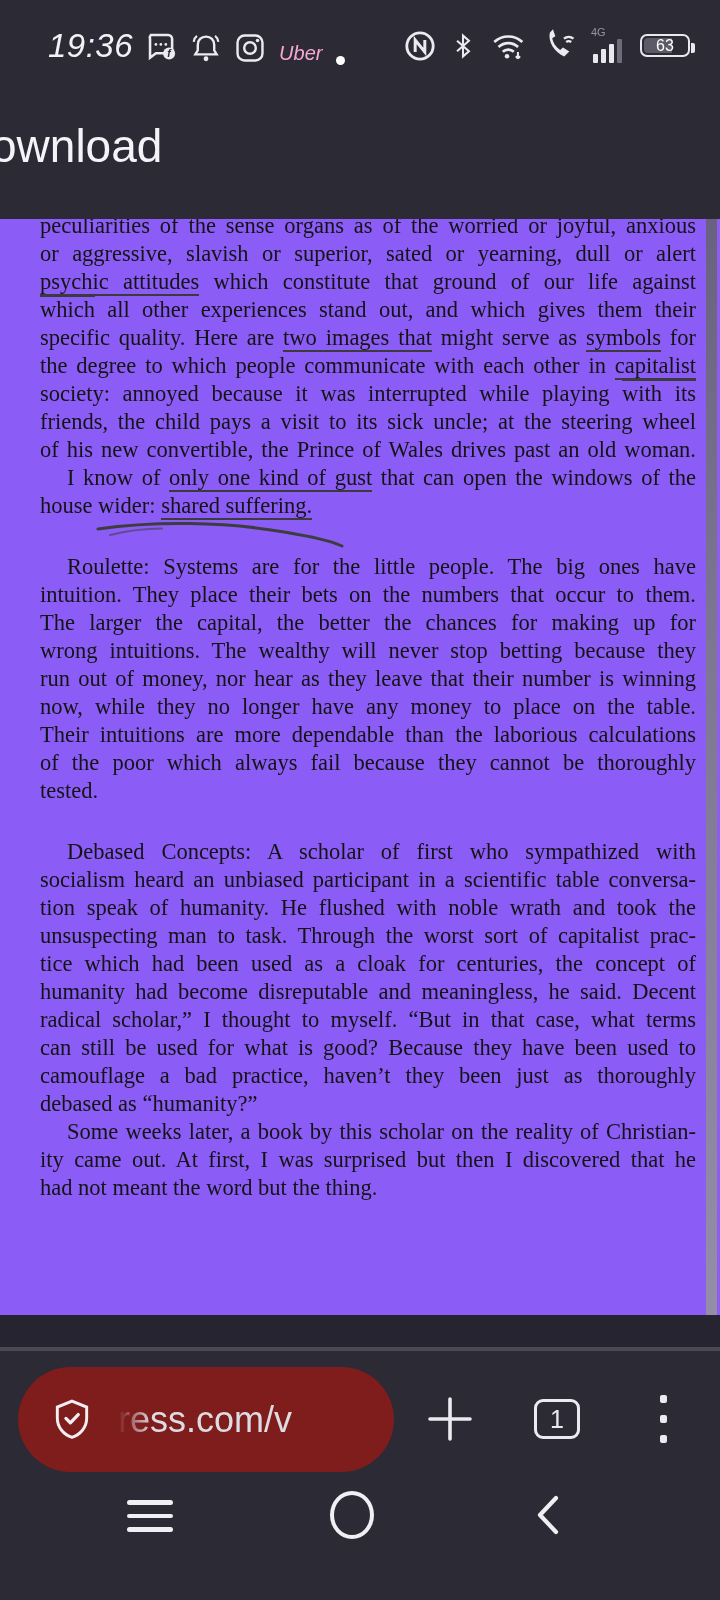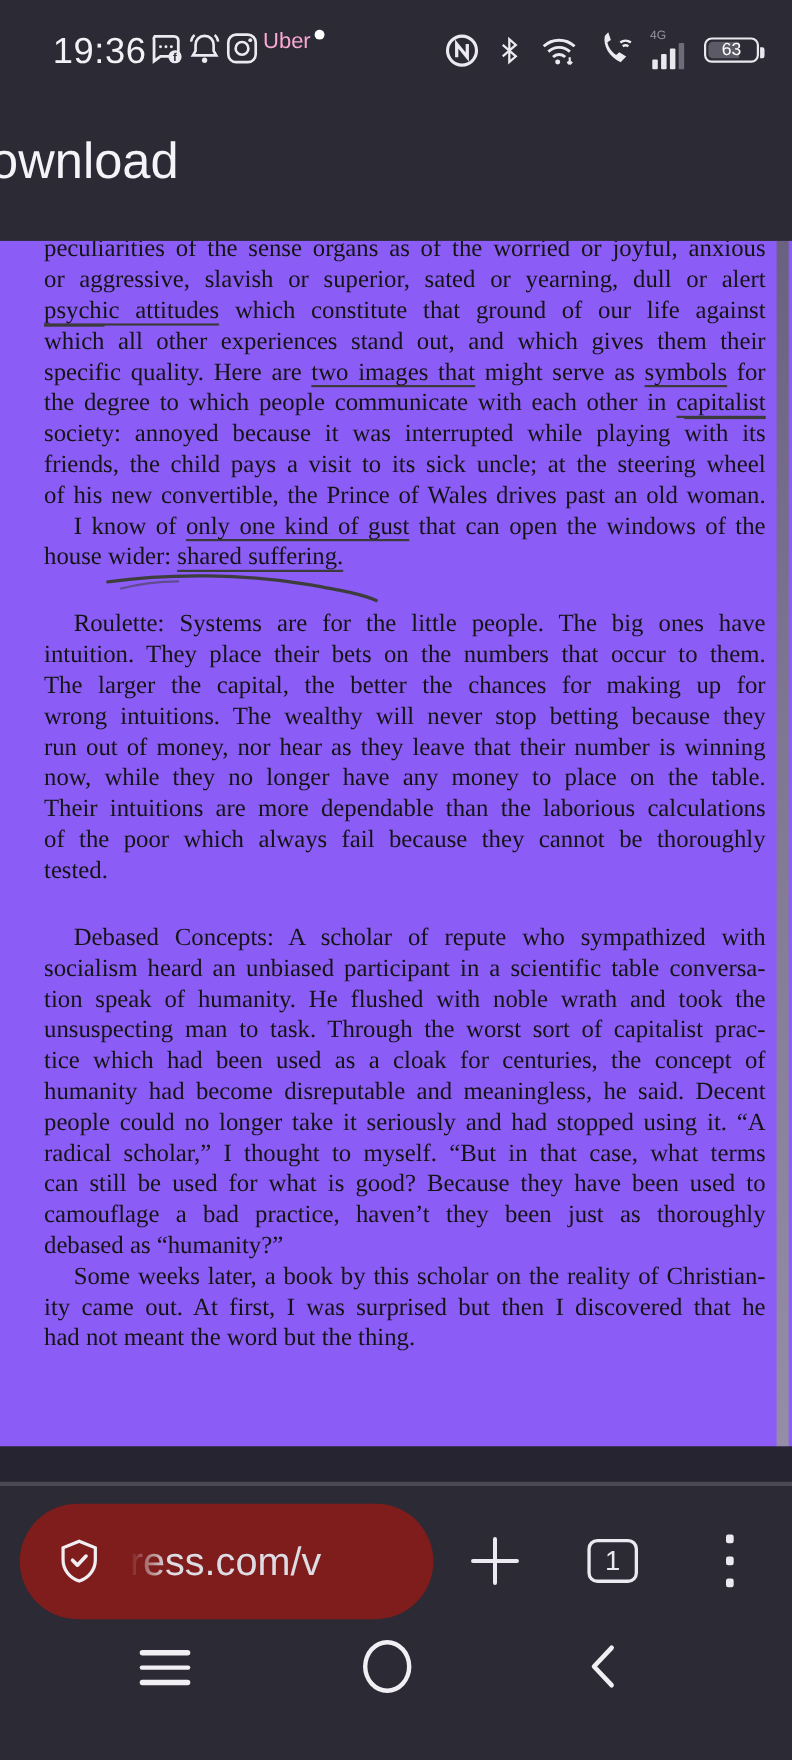--- a/index.html
+++ b/index.html
@@ -3,21 +3,21 @@
 <meta charset="utf-8">
 <style>
   * { margin:0; padding:0; box-sizing:border-box; }
   html,body { width:720px; height:1600px; overflow:hidden; background:#2c2a34;
               font-family:"Liberation Sans", sans-serif; }
 
   
   .status-bar { position:absolute; left:0; top:0; width:720px; height:85px;
     background:#2c2a34; display:flex; align-items:center; padding:6px 30px 0 48px;
     color:#f2f1f5; }
-  .sb-left { display:flex; align-items:flex-start; gap:0; }
+  .sb-left { display:flex; align-items:flex-end; gap:10px;font-style:italic; }
   .sb-time { font-size:33px; letter-spacing:0.5px; }
   .sb-right { margin-left:auto; display:flex; align-items:center; gap:13px; }
   .sb-ic { display:block; }
   .carrier { font-size:20px; color:#f9a8d4; margin-left:2px; }
   .carrier-dot { width:9px; height:9px; border-radius:50%; background:#fff; margin-left:4px; }
   .sig-wrap { position:relative; width:36px; height:40px; }
   .sig-4g { position:absolute; left:0; top:0; font-size:11px; color:#97959f; }
   .sig-bars { position:absolute; left:2px; bottom:3px; display:flex; align-items:flex-end; gap:3px; }
   .sig-bars i { display:block; width:5px; background:#e9e8ee; border-radius:1px; }
   .sig-bars i.dim { background:#6e6c78; }
@@ -177,27 +177,26 @@
         <div class="line"><span>intuition. They place their bets on the numbers that occur to them.</span></div>
         <div class="line"><span>The larger the capital, the better the chances for making up for</span></div>
         <div class="line"><span>wrong intuitions. The wealthy will never stop betting because they</span></div>
         <div class="line"><span>run out of money, nor hear as they leave that their number is winning</span></div>
         <div class="line"><span>now, while they no longer have any money to place on the table.</span></div>
         <div class="line"><span>Their intuitions are more dependable than the laborious calculations</span></div>
         <div class="line"><span>of the poor which always fail because they cannot be thoroughly</span></div>
         <div class="line nojust"><span>tested.</span></div>
       </div>
       <div class="para gap">
-        <div class="line ind"><span class="mk-b">Debased Concepts:</span><span> A scholar of repute who sympathized with</span></div>
+        <div class="line ind"><span class="mk-b">Debased Concepts:</span><span> A scholar of first who sympathized with</span></div>
         <div class="line"><span>socialism heard an unbiased participant in a scientific table conversa-</span></div>
         <div class="line"><span>tion speak of humanity. He flushed with noble wrath and took the</span></div>
         <div class="line"><span>unsuspecting man to task. Through the worst sort of capitalist prac-</span></div>
         <div class="line"><span>tice which had been used as a cloak for centuries, the concept of</span></div>
         <div class="line"><span>humanity had become disreputable and meaningless, he said. Decent</span></div>
-        <div class="line"><span>people could no longer take it seriously and had stopped using it. “A</span></div>
         <div class="line"><span>radical scholar,” I thought to myself. “But in that case, what terms</span></div>
         <div class="line"><span>can still be used for what is good? Because they have been used to</span></div>
         <div class="line"><span>camouflage a bad practice, haven’t they been just as thoroughly</span></div>
         <div class="line nojust"><span>debased as “humanity?”</span></div>
       </div>
       <div class="para">
         <div class="line ind"><span>Some weeks later, a book by this scholar on the reality of Christian-</span></div>
         <div class="line"><span>ity came out. At first, I was surprised but then I discovered that he</span></div>
         <div class="line nojust"><span>had not meant the word but the thing.</span></div>
       </div>

